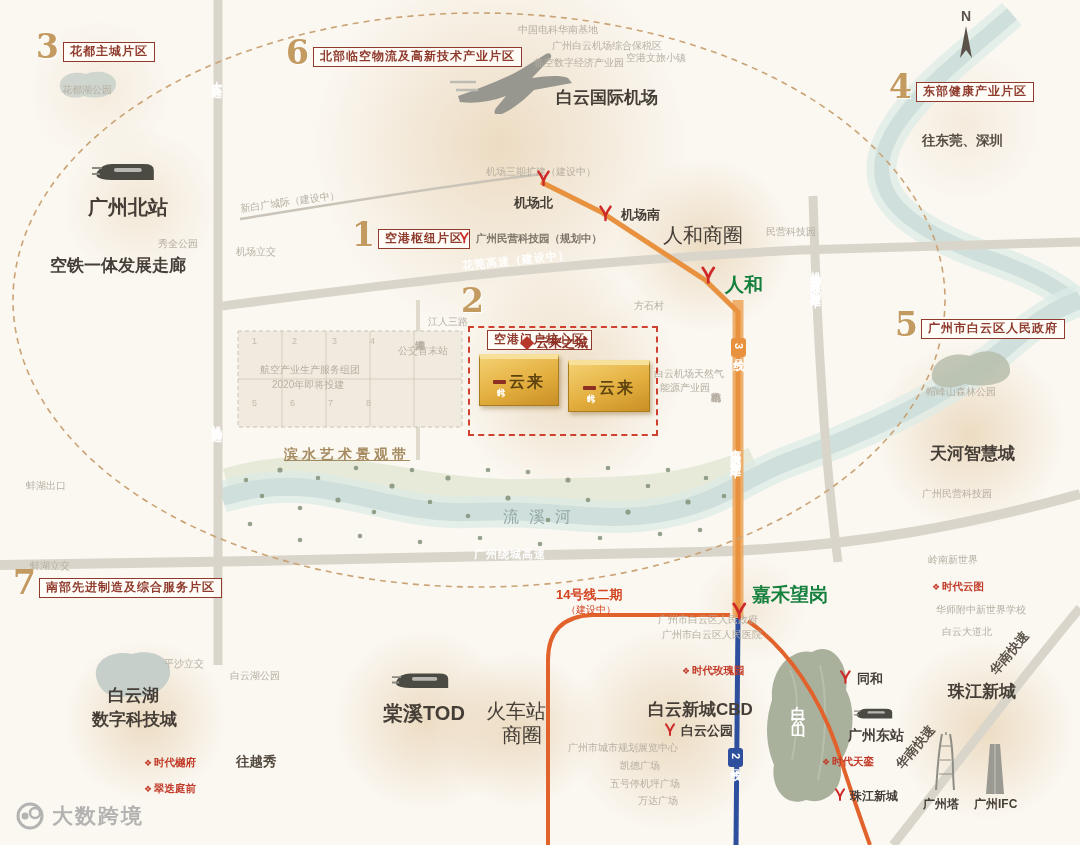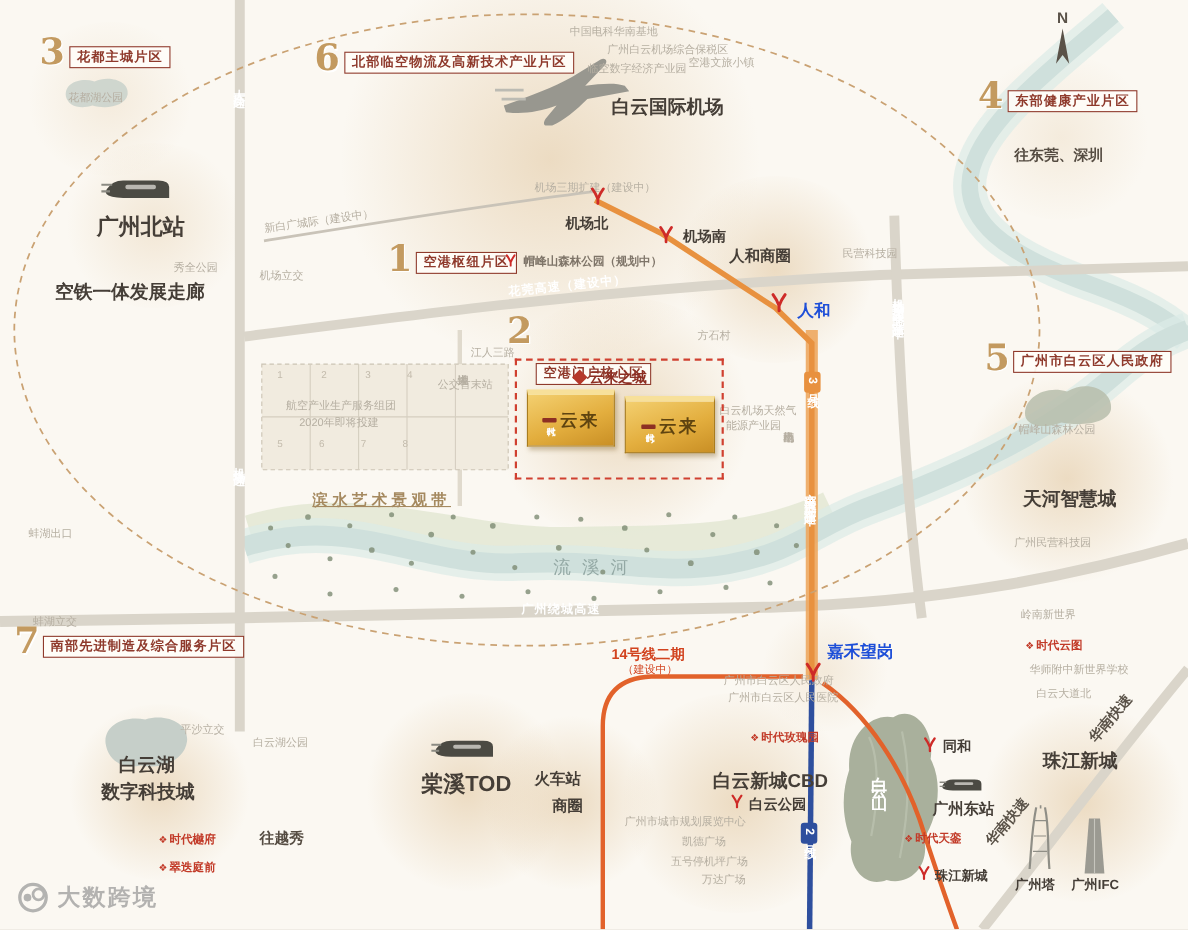--- a/index.html
+++ b/index.html
@@ -5,22 +5,22 @@
   html,body{margin:0;padding:0;background:#e8e4dc;}
   #map{position:relative;width:1080px;height:845px;background:#fbf8f2;overflow:hidden;
        font-family:"Liberation Sans","DejaVu Sans",sans-serif;}
   .blob{position:absolute;border-radius:50%;
         background:radial-gradient(circle, rgba(224,196,155,0.55) 0%, rgba(224,196,155,0.0) 70%);}
   #svg-layer{position:absolute;left:0;top:0;z-index:2;}
   #labels-layer{position:absolute;left:0;top:0;width:1080px;height:845px;z-index:5;}
   .lbl{position:absolute;white-space:nowrap;line-height:1.15;}
   .b1{font-size:20px;font-weight:bold;color:#453e37;}
   .b2{font-size:17px;font-weight:bold;color:#453e37;}
-  .b3{font-size:15px;font-weight:bold;color:#1d4ed8;}
-  .b3x{font-size:14px;font-weight:bold;color:#453e37;}
+  .b3{font-size:19px;font-weight:bold;color:#15803d;}
+  .b3x{font-size:20px;font-weight:normal;color:#453e37;}
   .b4{font-size:13px;font-weight:bold;color:#453e37;}
   .b4x{font-size:14px;font-weight:bold;color:#453e37;}
   .b5{font-size:12px;font-weight:bold;color:#453e37;}
   .dir{font-size:13.5px;font-weight:bold;color:#554c42;}
   .dirr{font-size:13px;font-weight:bold;color:#5a5248;}
   .mid{font-size:10.5px;font-weight:bold;color:#7e7468;}
   .faint{font-size:10px;color:#b6afa2;}
   .pf{font-size:9px;color:#c3bbac;}
   .road{font-size:11px;font-weight:bold;color:#ffffff;letter-spacing:1px;}
   .roadv{font-size:11px;font-weight:bold;color:#ffffff;writing-mode:vertical-rl;letter-spacing:2px;}
@@ -212,21 +212,21 @@
       <div class="lbl faint" style="left: 518px; top: 24px;">中国电科华南基地</div>
       <div class="lbl faint" style="left: 552px; top: 40px;">广州白云机场综合保税区</div>
       <div class="lbl faint" style="left: 534px; top: 57px;">临空数字经济产业园</div>
       <div class="lbl faint" style="left: 626px; top: 52px;">空港文旅小镇</div>
       <div class="lbl b2" style="left: 556px; top: 88px;">白云国际机场</div>
       <div class="lbl faint" style="left: 486px; top: 166px;">机场三期扩建（建设中）</div>
       <div class="lbl b4" style="left: 514px; top: 196px;">机场北</div>
       <div class="lbl b4" style="left: 621px; top: 208px;">机场南</div>
       <div class="lbl b3x" style="left: 663px; top: 224px;">人和商圈</div>
       <div class="lbl faint" style="left: 766px; top: 226px;">民营科技园</div>
-      <div class="lbl mid" style="left: 476px; top: 232px;">帽峰山森林公园（规划中）</div>
+      <div class="lbl mid" style="left: 476px; top: 232px;">广州民营科技园（规划中）</div>
       <div class="lbl road" style="left: 462px; top: 254px; transform: rotate(-6deg);">花莞高速（建设中）</div>
       <div class="lbl b3" style="left: 725px; top: 274px;">人和</div>
       <div class="lbl roadv" style="left: 809px; top: 262px;">机场第二高速（北段）（在建中）</div>
       <div class="lbl faint" style="left: 634px; top: 300px; text-align: right;">方石村</div>
       <div class="lbl linetag" style="left: 731px; top: 338px;">3号线</div>
       <div class="lbl faint" style="left: 926px; top: 386px;">帽峰山森林公园</div>
       <div class="lbl b2" style="left: 930px; top: 444px;">天河智慧城</div>
       <div class="lbl faint" style="left: 922px; top: 488px;">广州民营科技园</div>
       <div class="lbl faint" style="left: 260px; top: 364px;">航空产业生产服务组团</div>
       <div class="lbl faint" style="left: 272px; top: 379px;">2020年即将投建</div>

